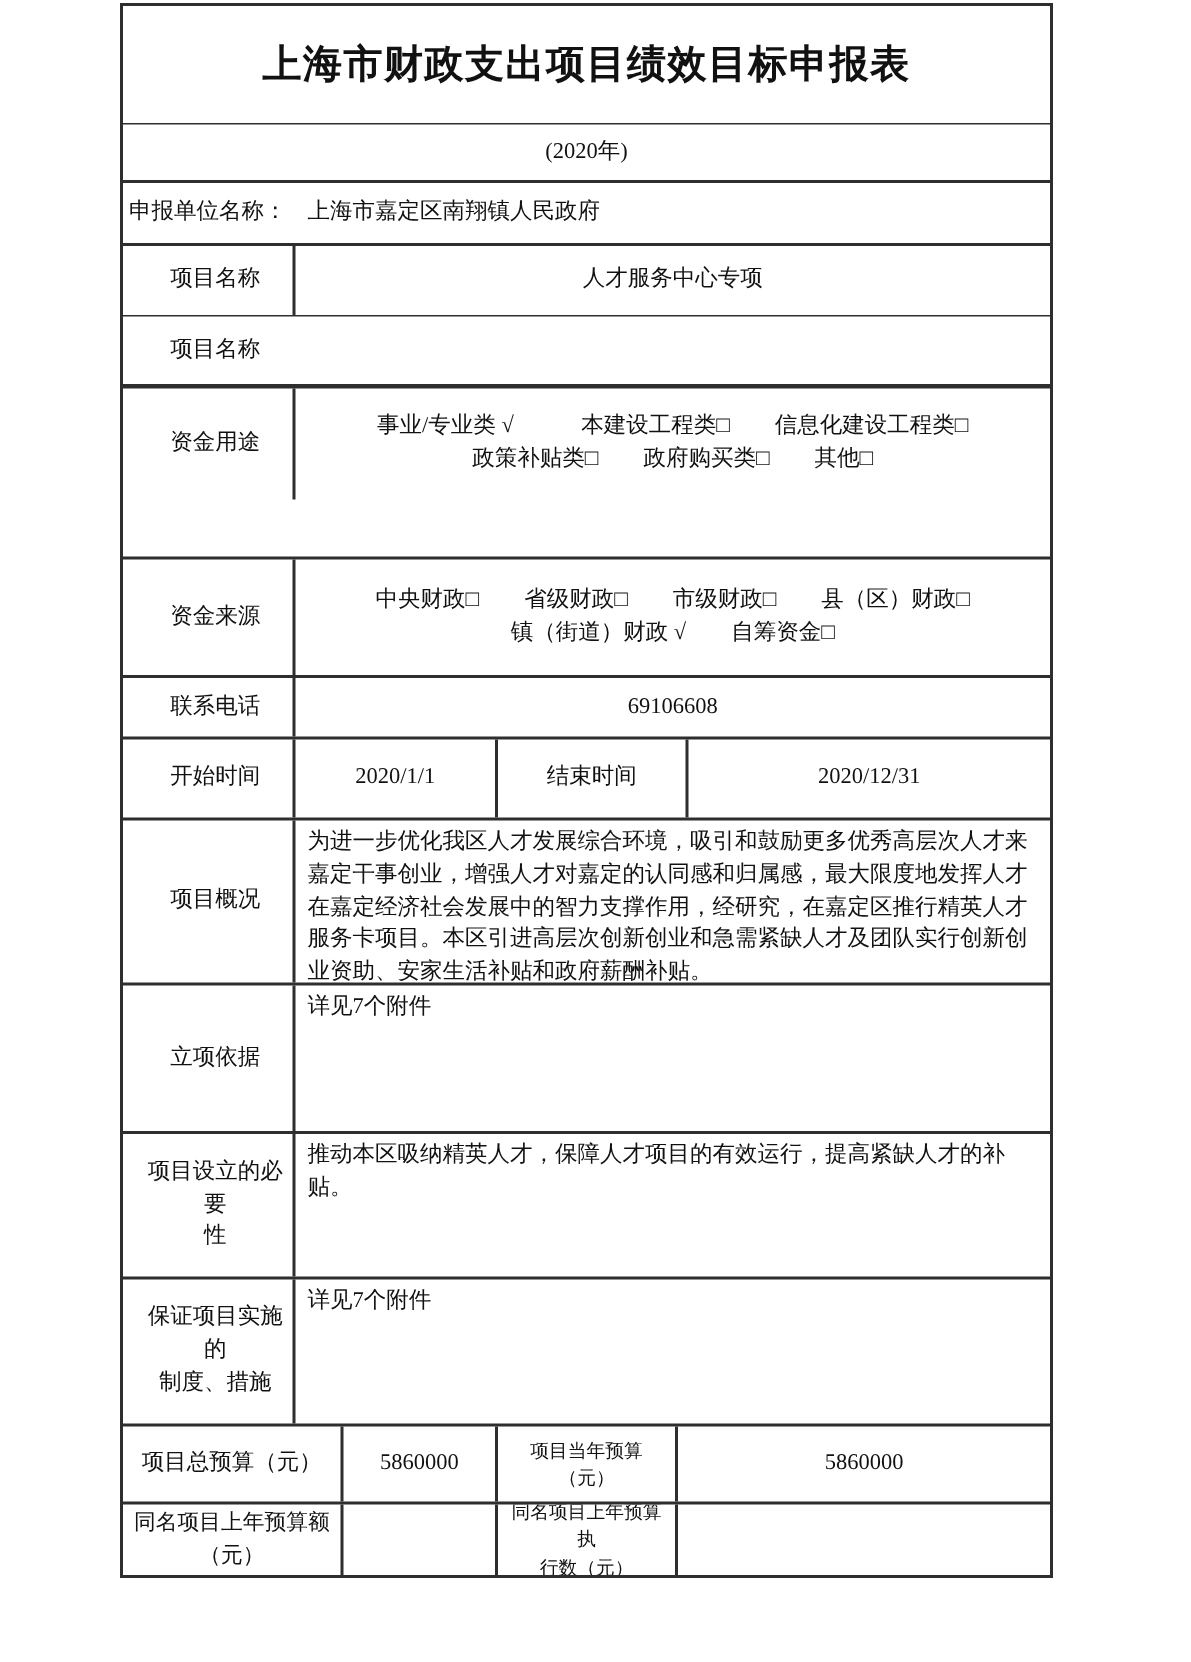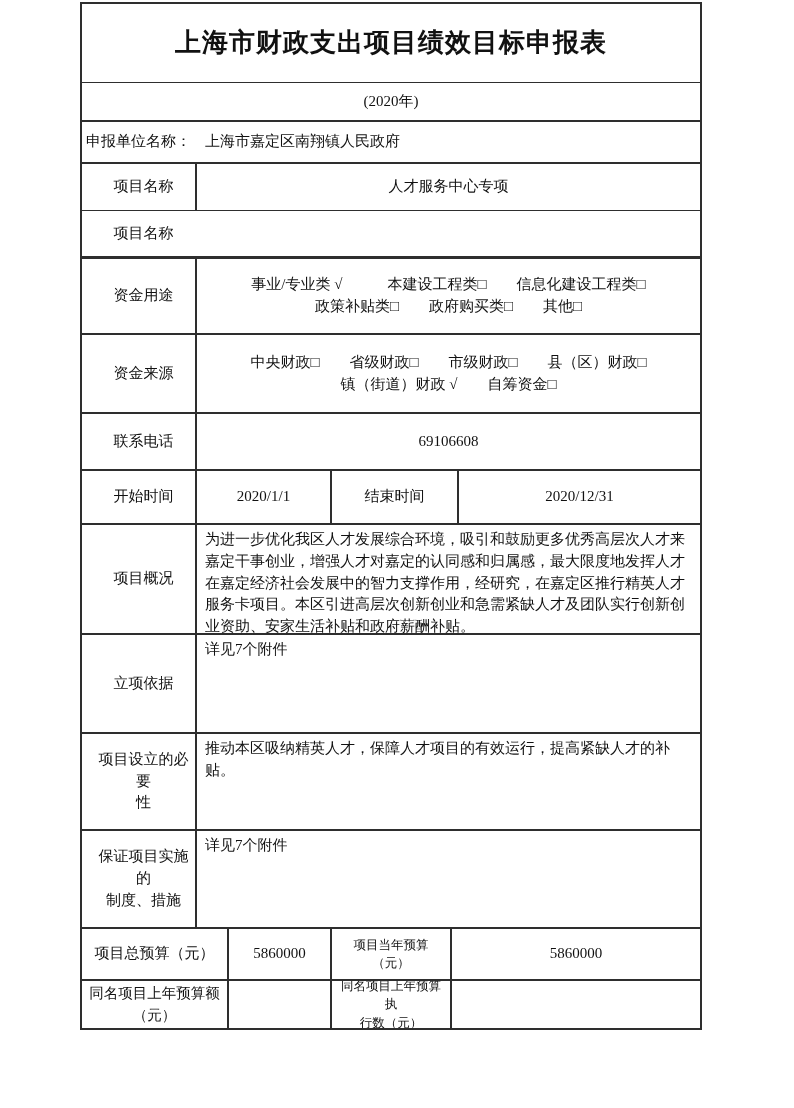--- a/index.html
+++ b/index.html
@@ -25,22 +25,22 @@
   .w135{width:135px;flex:none;}
   .w127{width:127px;flex:none;}
   .w145{width:145px;flex:none;}
   .w103{width:103px;flex:none;}
   .w120{width:120px;flex:none;}
   .grow{flex:1 1 auto;}
   .fs-small{font-size:12.5px;}
   .fs-mid{font-size:14.5px;}
   .attr-cell{justify-content:space-around;}
   .h78{height:78px;} .h38{height:38px;} .h42{height:42px;} .h48{height:48px;}
-  .h46{height:46px;} .h77{height:77px;} .h79{height:79px;} .h55{height:55px;}
-  .h57{height:57px;} .h54{height:54px;} .h110{height:110px;} .h99{height:99px;}
+  .h46{height:46px;} .h77{height:77px;} .h79{height:79px;margin-top:38px;} .h55{height:55px;}
+  .h57{height:41px;} .h54{height:54px;} .h110{height:110px;} .h99{height:99px;}
   .h97{height:97px;} .h98{height:98px;} .h52{height:52px;} .h49{height:49px;}
   .applicant-label{margin-right:14px;}
 </style>
 </head>
 <body>
 
 <div class="sheet">
   <div class="form-table">
 
     <div class="row first h78">

